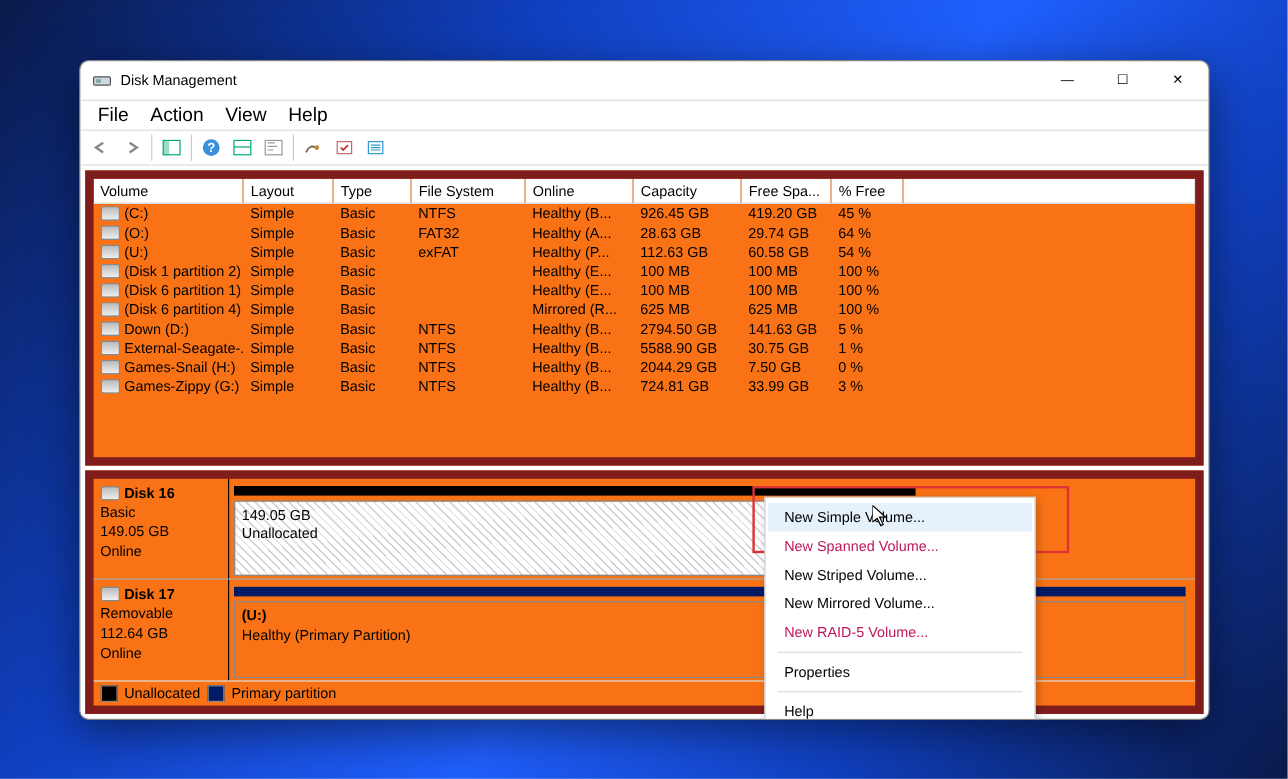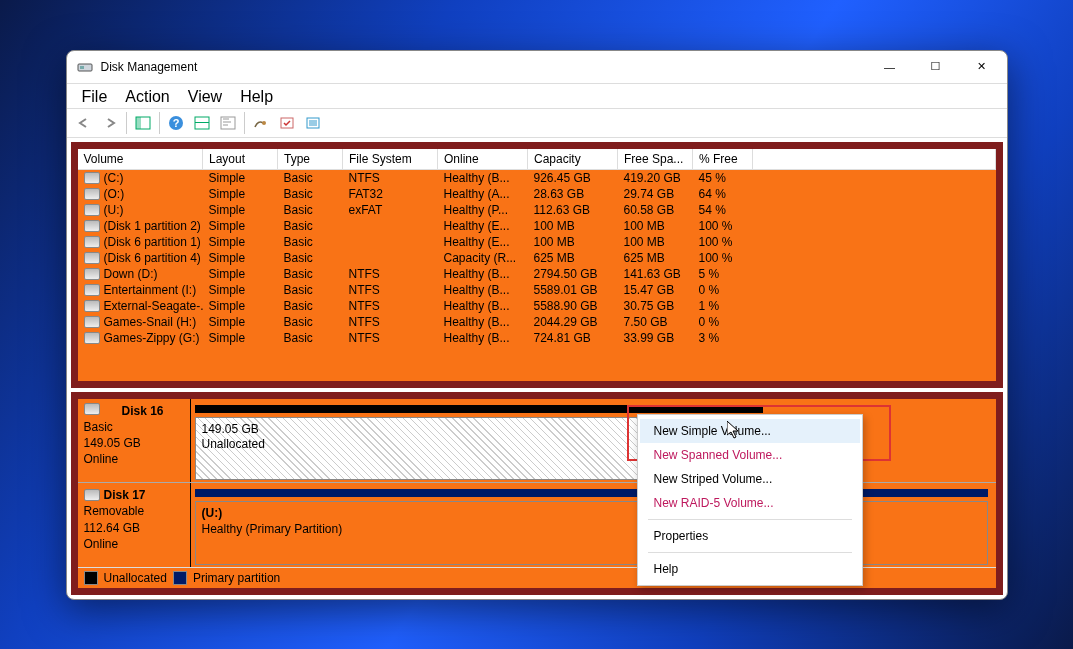--- a/index.html
+++ b/index.html
@@ -228,21 +228,21 @@
                 <td></td>
               </tr>
               <tr>
                 <td class="first">
                   <span class="diskicon"></span>
                   <span>(Disk 6 partition 4)</span>
                 </td>
                 <td>Simple</td>
                 <td>Basic</td>
                 <td></td>
-                <td>Capacity (R...</td>
+                <td>Mirrored (R...</td>
                 <td>625 MB</td>
                 <td>625 MB</td>
                 <td>100 %</td>
                 <td></td>
               </tr>
               <tr>
                 <td class="first">
                   <span class="diskicon"></span>
                   <span>Down (D:)</span>
                 </td>
@@ -251,34 +251,20 @@
                 <td>NTFS</td>
                 <td>Healthy (B...</td>
                 <td>2794.50 GB</td>
                 <td>141.63 GB</td>
                 <td>5 %</td>
                 <td></td>
               </tr>
               <tr>
                 <td class="first">
                   <span class="diskicon"></span>
-                  <span>Entertainment (I:)</span>
-                </td>
-                <td>Simple</td>
-                <td>Basic</td>
-                <td>NTFS</td>
-                <td>Healthy (B...</td>
-                <td>5589.01 GB</td>
-                <td>15.47 GB</td>
-                <td>0 %</td>
-                <td></td>
-              </tr>
-              <tr>
-                <td class="first">
-                  <span class="diskicon"></span>
                   <span>External-Seagate-...</span>
                 </td>
                 <td>Simple</td>
                 <td>Basic</td>
                 <td>NTFS</td>
                 <td>Healthy (B...</td>
                 <td>5588.90 GB</td>
                 <td>30.75 GB</td>
                 <td>1 %</td>
                 <td></td>
@@ -313,21 +299,21 @@
               </tr>
             </tbody>
         </table>
       </div>
     </div>
 
     <div class="pane bot">
 
       <div class="diskrow" style="height:86px">
         <div class="diskhdr">
-          <div style="display:flex;align-items:flex-start;gap:22px">
+          <div style="display:flex;align-items:center;gap:4px">
               <span class="diskicon"></span>
               <span class="dname">Disk 16</span>
             </div>
           <div>Basic</div>
           <div>149.05 GB</div>
           <div>Online</div>
         </div>
         <div class="partarea">
           <div class="blackbar" style="width:568px"></div>
           <div class="partition unalloc" style="width:556px">
@@ -365,20 +351,21 @@
 
     </div>
   </div>
 
   <div class="highlight-box" style="left:560px;top:354px;width:260px;height:52px"></div>
 
   <div class="ctxmenu" style="left:570px;top:363px">
     <div class="ctxitem sel">New Simple Volume...</div>
     <div class="ctxitem disabled">New Spanned Volume...</div>
     <div class="ctxitem">New Striped Volume...</div>
+    <div class="ctxitem">New Mirrored Volume...</div>
     <div class="ctxitem disabled">New RAID-5 Volume...</div>
     <div class="ctxsep"></div>
     <div class="ctxitem">Properties</div>
     <div class="ctxsep"></div>
     <div class="ctxitem">Help</div>
   </div>
 
   <div class="cursor" style="left:660px;top:370px">
     <svg width="16" height="20" viewBox="0 0 16 20">
         <path d="M0 0 L0 14 L4 11 L7 17 L9 16 L6 10 L11 10 Z" fill="#fff" stroke="#000" stroke-width="1"></path>

